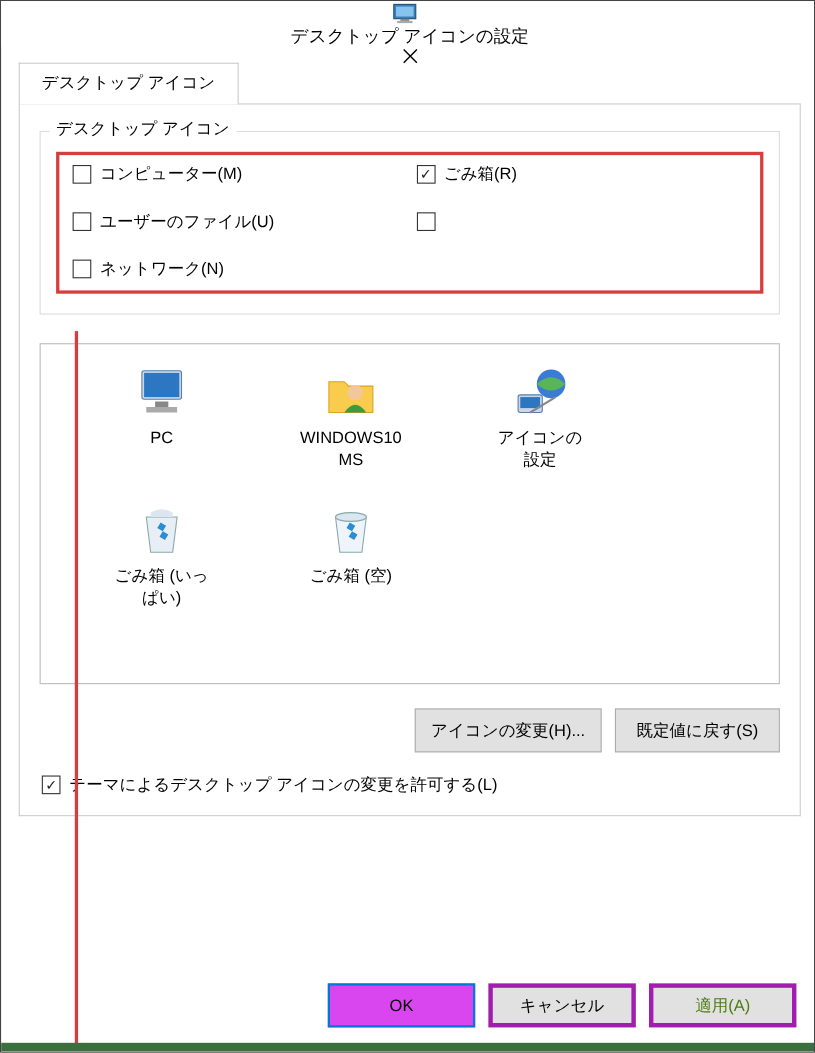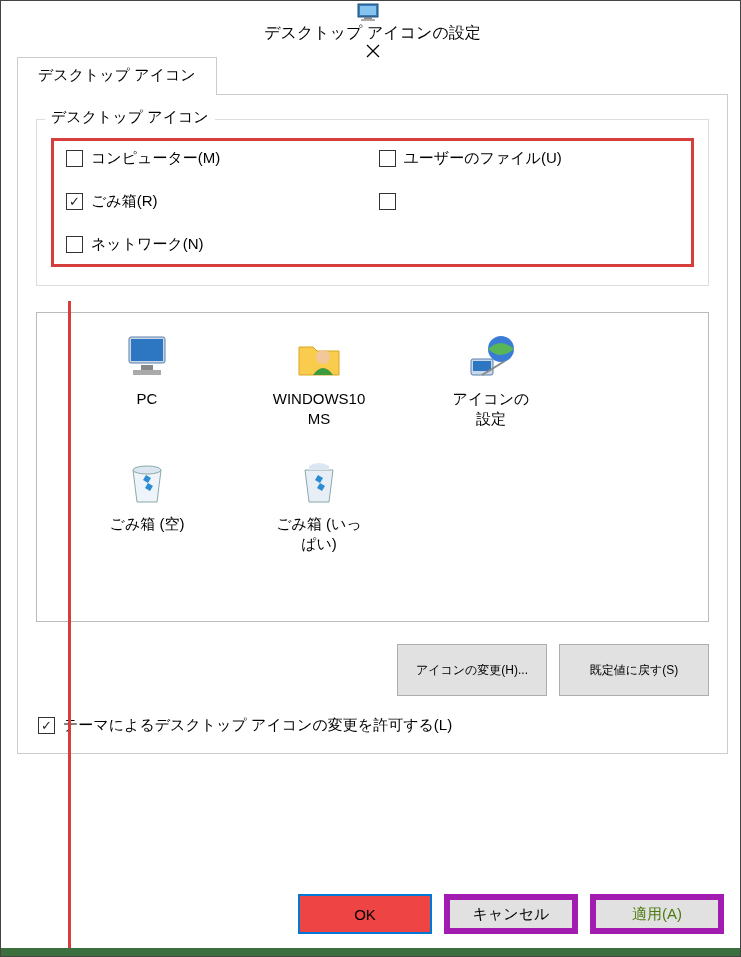--- a/index.html
+++ b/index.html
@@ -132,27 +132,27 @@
 
 
 .btnrow {
   display: flex;
   justify-content: flex-end;
   gap: 12px;
   margin-top: 22px;
 }
 .winbtn {
   min-width: 150px;
-  height: 52px;
+  height: 40px;
   background: #e1e1e1;
   border: 1px solid #adadad;
   display: flex;
   align-items: center;
   justify-content: center;
-  font-size: 12px;
+  font-size: 15px;
   padding: 0 14px;
 }
 
 
 .themecb {
   margin-top: 20px;
   display: flex;
   align-items: center;
   gap: 8px;
   padding-left: 2px;
@@ -163,28 +163,28 @@
   position: absolute;
   bottom: 22px;
   right: 16px;
   display: flex;
   gap: 12px;
 }
 .dlgbtn {
   width: 134px;
   height: 40px;
   background: #e1e1e1;
-  border: 6px solid #a21caf;
+  border: 4px solid #a21caf;
   display: flex;
   align-items: center;
   justify-content: center;
   font-size: 15px;
 }
 .dlgbtn.default {
-  background: #ef4444;
+  background: #d946ef;
   border: 2px solid #0078d7;
 }
 .dlgbtn.disabled { color: #4d7c0f; }
 
 
 .bottombar {
   position: absolute;
   bottom: 0;
   left: 0;
   right: 0;
@@ -231,26 +231,26 @@
 
   <div class="groupbox">
     <span class="grouplabel">デスクトップ アイコン</span>
     <div class="redbox">
       <div class="cbgrid">
         <div class="checkbox-row">
           <span class="cb"></span>
           <span>コンピューター(M)</span>
         </div>
         <div class="checkbox-row">
+          <span class="cb checked"></span>
+          <span>ごみ箱(R)</span>
+        </div>
+        <div class="checkbox-row">
           <span class="cb"></span>
           <span>ユーザーのファイル(U)</span>
-        </div>
-        <div class="checkbox-row">
-          <span class="cb checked"></span>
-          <span>ごみ箱(R)</span>
         </div>
         <div class="checkbox-row">
           <span class="cb"></span>
         </div>
         <div class="checkbox-row">
           <span class="cb"></span>
           <span>ネットワーク(N)</span>
         </div>
       </div>
     </div>
@@ -289,36 +289,36 @@
             <line x1="17" y1="44" x2="40" y2="30" stroke="#888" stroke-width="2"></line>
           </svg>
         </span>
         <span class="lbl">アイコンの設定</span>
       </div>
     </div>
     <div class="iconrow">
       <div class="iconitem">
         <span class="ico">
           <svg width="52" height="52" viewBox="0 0 52 52">
+            <path d="M12 14 L40 14 L36 46 L16 46 Z" fill="#e7eef5" stroke="#8aa"></path>
+            <path d="M16 10 Q26 4 36 10 L36 14 L16 14 Z" fill="#dbe6f0"></path>
+            <path d="M22 24 l3 -5 l5 3 l-3 5 l5 3 l-3 5 l-5 -3 l3 -5 z" fill="#2c8cd4"></path>
+          </svg>
+        </span>
+        <span class="lbl">ごみ箱 (いっぱい)</span>
+      </div>
+      <div class="iconitem">
+        <span class="ico">
+          <svg width="52" height="52" viewBox="0 0 52 52">
             <path d="M12 14 L40 14 L36 46 L16 46 Z" fill="#eef4f9" stroke="#8aa"></path>
             <ellipse cx="26" cy="14" rx="14" ry="4" fill="#dbe6f0" stroke="#8aa"></ellipse>
             <path d="M22 24 l3 -5 l5 3 l-3 5 l5 3 l-3 5 l-5 -3 l3 -5 z" fill="#2c8cd4"></path>
           </svg>
         </span>
         <span class="lbl">ごみ箱 (空)</span>
-      </div>
-      <div class="iconitem">
-        <span class="ico">
-          <svg width="52" height="52" viewBox="0 0 52 52">
-            <path d="M12 14 L40 14 L36 46 L16 46 Z" fill="#e7eef5" stroke="#8aa"></path>
-            <path d="M16 10 Q26 4 36 10 L36 14 L16 14 Z" fill="#dbe6f0"></path>
-            <path d="M22 24 l3 -5 l5 3 l-3 5 l5 3 l-3 5 l-5 -3 l3 -5 z" fill="#2c8cd4"></path>
-          </svg>
-        </span>
-        <span class="lbl">ごみ箱 (いっぱい)</span>
       </div>
     </div>
   </div>
 
   <div class="btnrow">
     <div class="winbtn">アイコンの変更(H)...</div>
     <div class="winbtn">既定値に戻す(S)</div>
   </div>
 
   <div class="themecb">

